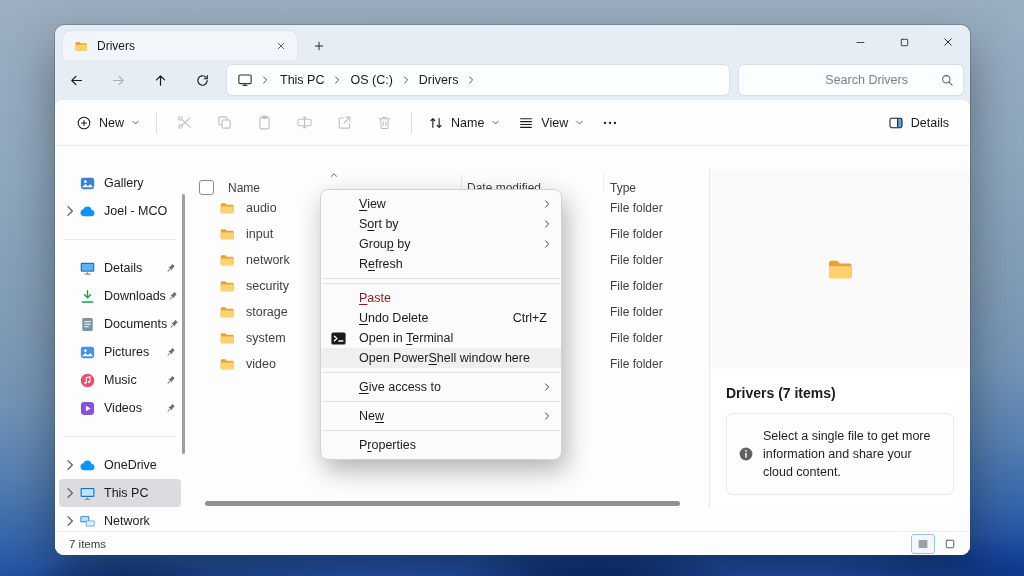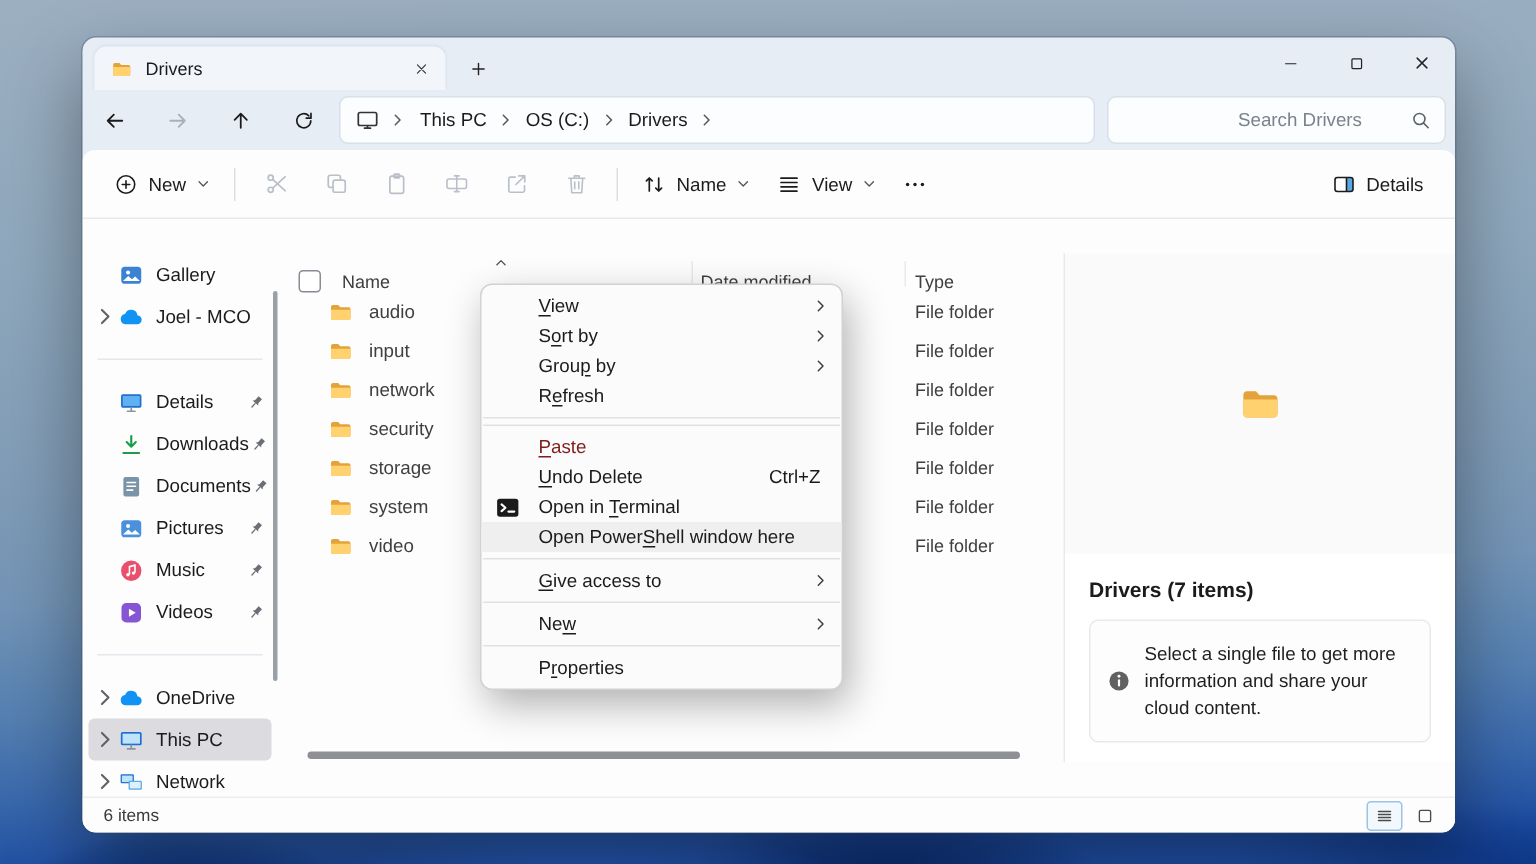--- a/index.html
+++ b/index.html
@@ -743,21 +743,21 @@
                 <rect x="10.9" y="10.3" width="2.2" height="7.2" rx="1.1" fill="#fff"></rect>
                 <circle cx="12" cy="7.3" r="1.45" fill="#fff"></circle>
               </svg>
             </span>
           <span>Select a single file to get more information and share your cloud content.</span>
         </div>
       </div>
     </div>
 
     <div class="statusbar">
-      <span>6 items</span>
+      <span>7 items</span>
       <div class="views">
           <div class="view-btn active">
             <span class="ic ">
               <svg viewBox="0 0 24 24" fill="none" stroke="currentColor" stroke-width="2" stroke-linecap="round" stroke-linejoin="round">
                 <path d="M4 6h16M4 10h16M4 14h16M4 18h16"></path>
               </svg>
             </span>
           </div>
           <div class="view-btn">
             <span class="ic ">

